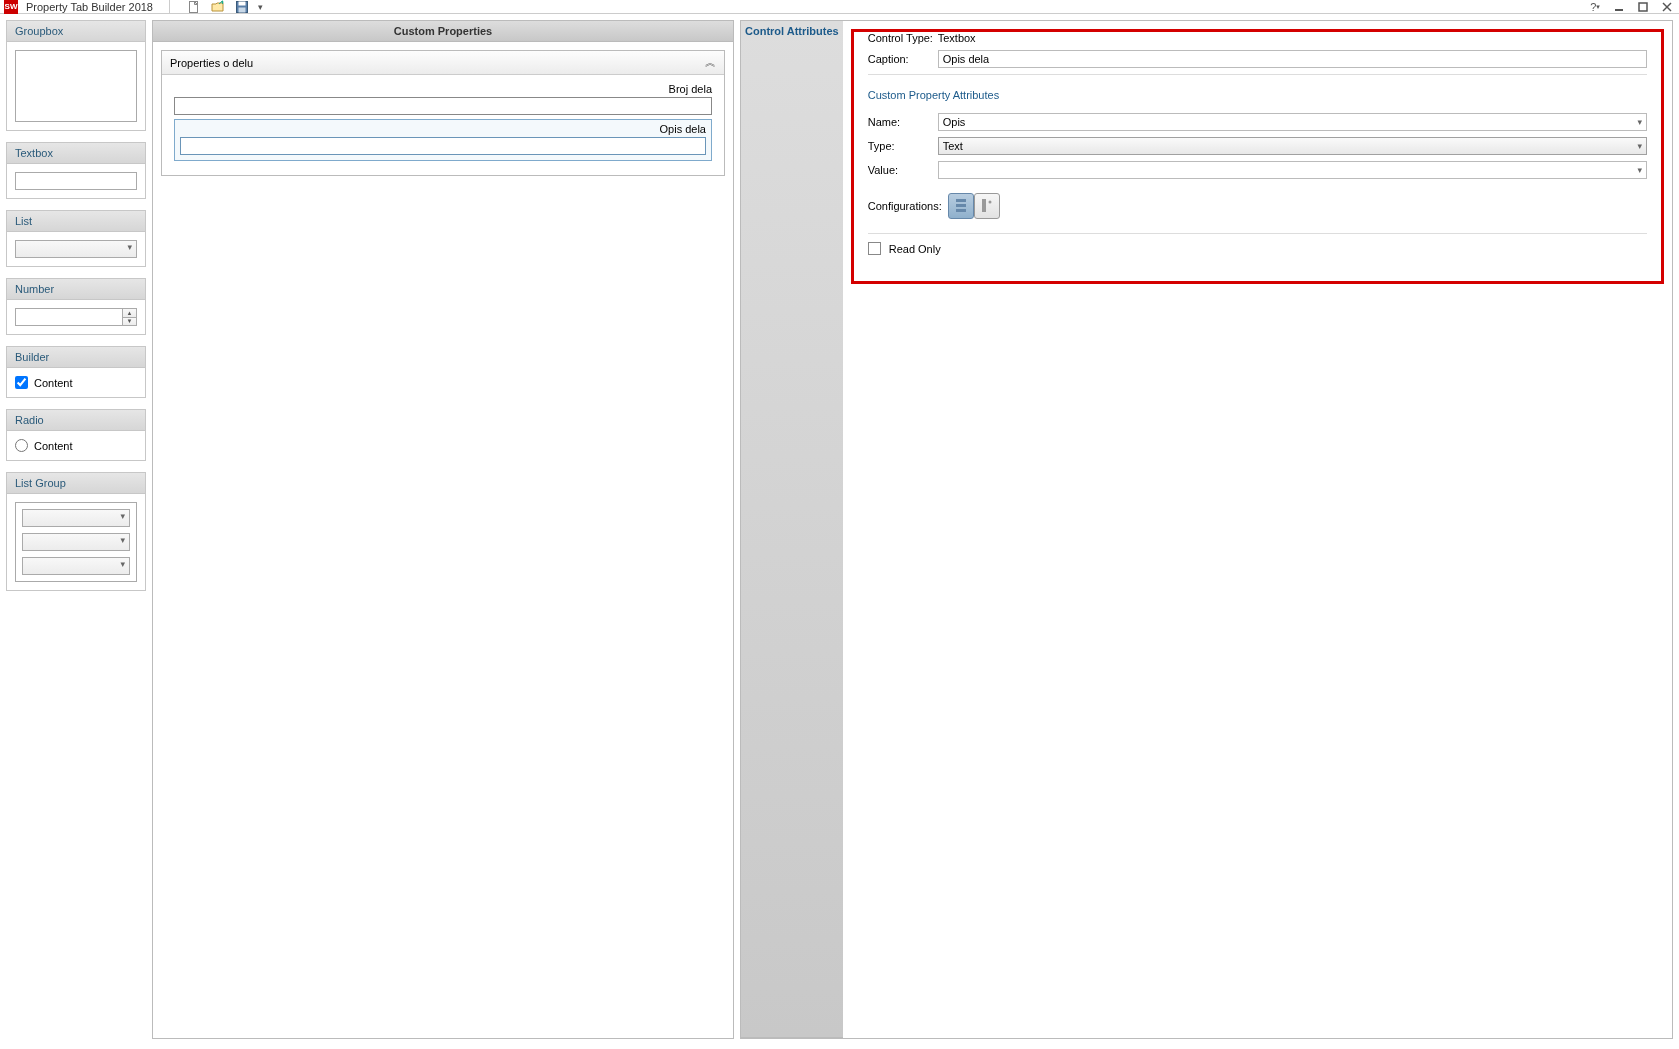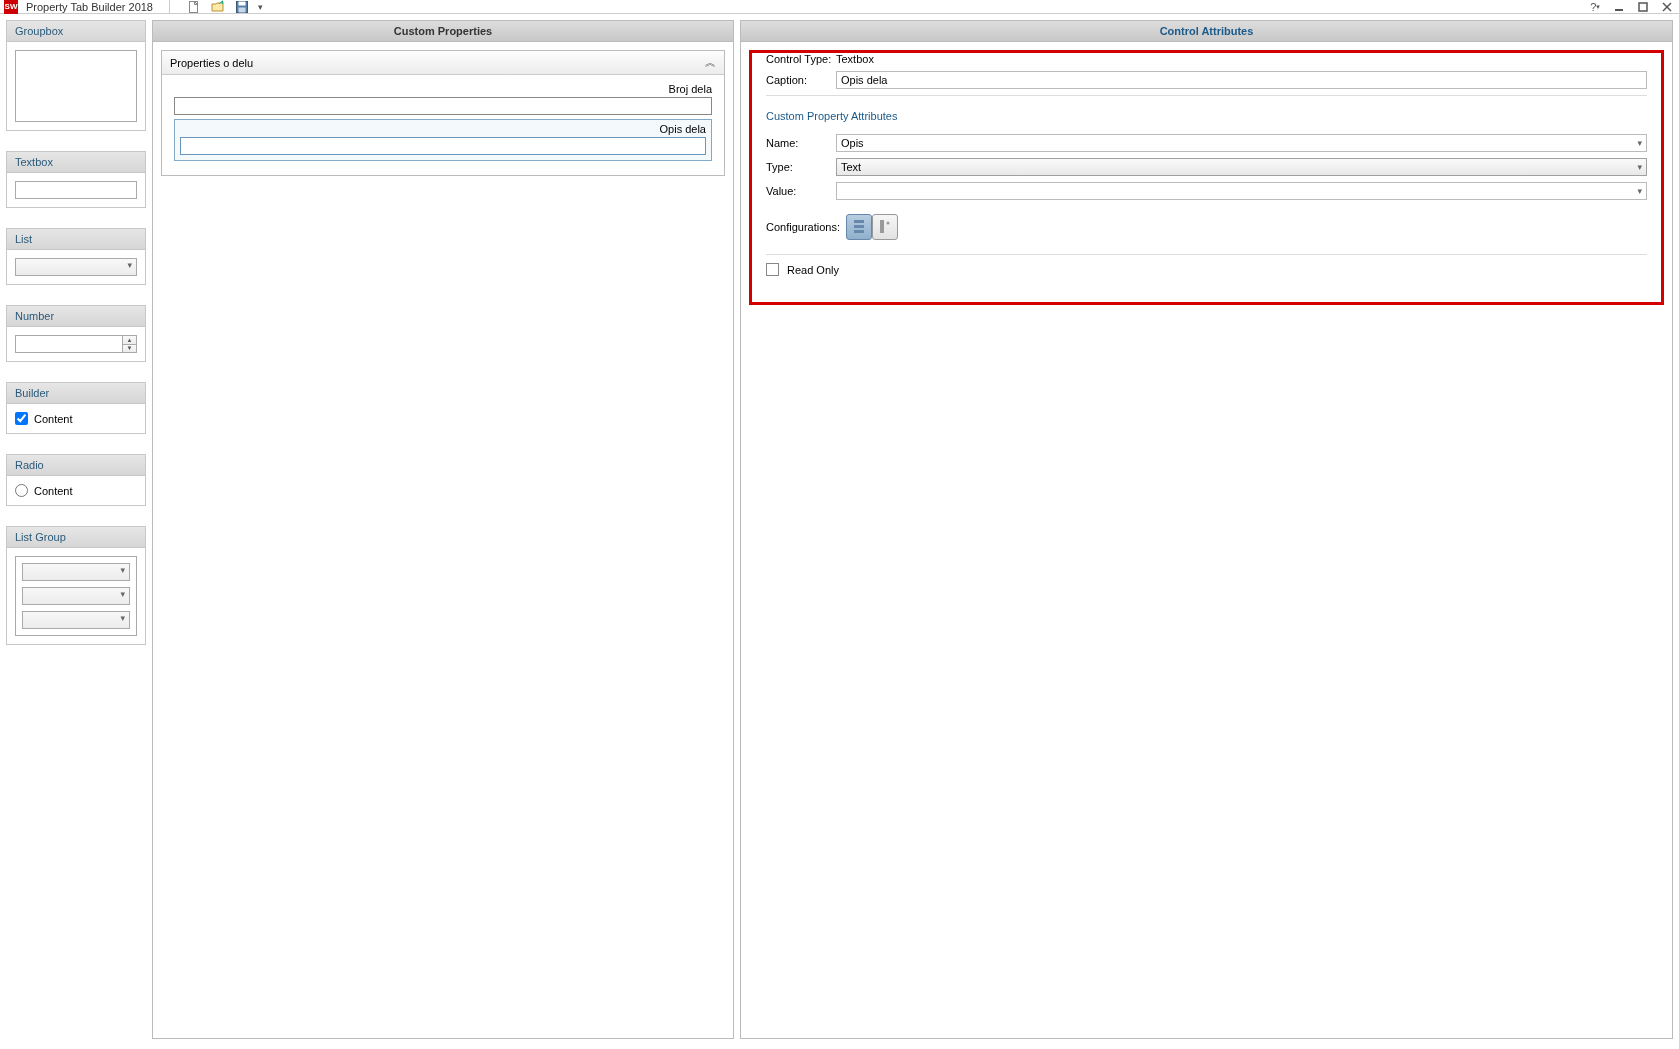--- a/index.html
+++ b/index.html
@@ -13,21 +13,21 @@
     .titlebar-sep { width: 1px; height: 14px; background: #ccc; margin: 0 8px; }
     .titlebar-tools { display: flex; gap: 8px; align-items: center; }
     .tool-icon { width: 16px; height: 16px; display: inline-flex; align-items: center; justify-content: center; cursor: pointer; }
     .titlebar-right { margin-left: auto; display: flex; gap: 8px; align-items: center; }
     .win-btn { width: 16px; height: 16px; display: inline-flex; align-items: center; justify-content: center; cursor: pointer; color: #555; }
 
     
     .main { display: flex; height: calc(100% - 18px); padding: 6px; gap: 6px; background: #fff; }
 
     
-    .palette { width: 140px; display: flex; flex-direction: column; gap: 20px; }
+    .palette { width: 140px; display: flex; flex-direction: column; gap: 11px; }
     .palette-item { border: 1px solid #c7c7c7; background: #fff; }
     .palette-header { background: linear-gradient(#e6e6e6, #d6d6d6); padding: 4px 8px; font-size: 11px; color: #2a5a7a; border-bottom: 1px solid #c7c7c7; }
     .palette-body { padding: 8px; }
     .pal-box { border: 1px solid #aaa; background: #fff; height: 72px; }
     .pal-textbox { border: 1px solid #aaa; background: #fff; height: 18px; }
     .pal-list { border: 1px solid #aaa; background: linear-gradient(#f8f8f8,#ececec); height: 18px; position: relative; }
     .pal-list::after { content: "▾"; position: absolute; right: 4px; top: 1px; font-size: 9px; color: #666; }
     .pal-number { border: 1px solid #aaa; background: #fff; height: 18px; position: relative; }
     .pal-spin { position: absolute; right: 0; top: 0; height: 100%; width: 14px; border-left: 1px solid #aaa; display: flex; flex-direction: column; }
     .pal-spin span { flex: 1; display: flex; align-items: center; justify-content: center; font-size: 6px; color: #555; border-bottom: 1px solid #aaa; background: linear-gradient(#f8f8f8,#ececec); }
@@ -45,21 +45,21 @@
     .collapse-icon { font-size: 11px; color: #666; }
     .groupbox-body { padding: 6px 12px 10px; }
     .field-block { margin-bottom: 4px; }
     .field-label { font-size: 11px; padding: 2px 0; text-align: right; }
     .field-input { width: 100%; height: 18px; border: 1px solid #888; background: #fff; }
     .field-block.selected { border: 1px solid #7faacc; padding: 1px; background:#f4f9fc; }
     .field-block.selected .field-label { padding: 2px 4px 0; }
     .field-block.selected .field-input { margin: 2px 4px 4px; width: calc(100% - 8px); border: 1px solid #6a95b8; }
 
     
-    .right { flex: 1; border: 1px solid #bbb; background: #fff; display: flex; flex-direction: column; }
+    .right { flex: 1; border: 1px solid #bbb; background: #fff; display: flex; flex-direction: row; }
     .right-header { background: linear-gradient(#ddd, #c8c8c8); text-align: center; padding: 4px; font-weight: bold; color: #1c5a8a; border-bottom: 1px solid #bbb; }
     .right-body { flex: 1; padding: 8px; }
     .highlight-box { border: 3px solid #d40000; height: 255px; padding: 0 14px; }
 
     .form-row { display: flex; align-items: center; margin-bottom: 6px; }
     .form-label { width: 70px; font-size: 11px; }
     .form-value-text { font-size: 11px; }
     .form-input { flex: 1; height: 18px; border: 1px solid #bbb; background: #fff; padding: 0 4px; font-size: 11px; }
     .form-select { flex: 1; height: 18px; border: 1px solid #a0a0a0; background: linear-gradient(#fafafa,#e8e8e8); padding: 0 4px; font-size: 11px; position: relative; display: flex; align-items: center; }
     .form-select::after { content: "▾"; position: absolute; right: 4px; font-size: 9px; color: #666; }

